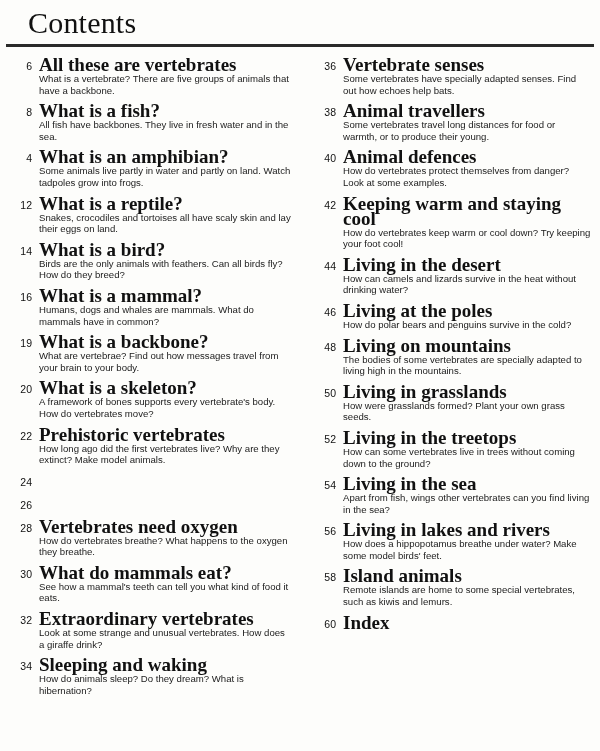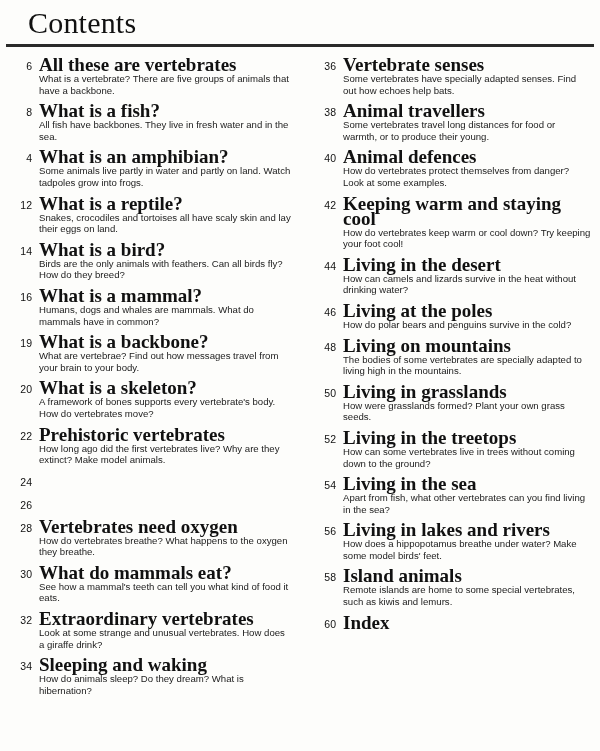--- a/index.html
+++ b/index.html
@@ -264,21 +264,21 @@
         <div class="pageno">52</div>
         <div class="entry-body">
           <div class="heading">Living in the treetops</div>
           <div class="desc">How can some vertebrates live in trees without coming down to the ground?</div>
         </div>
       </div>
       <div class="entry">
         <div class="pageno">54</div>
         <div class="entry-body">
           <div class="heading">Living in the sea</div>
-          <div class="desc">Apart from fish, what other vertebrates can you find living in the sea?</div>
+          <div class="desc">Apart from fish, wings other vertebrates can you find living in the sea?</div>
         </div>
       </div>
       <div class="entry">
         <div class="pageno">56</div>
         <div class="entry-body">
           <div class="heading">Living in lakes and rivers</div>
           <div class="desc">How does a hippopotamus breathe under water? Make some model birds' feet.</div>
         </div>
       </div>
       <div class="entry">

